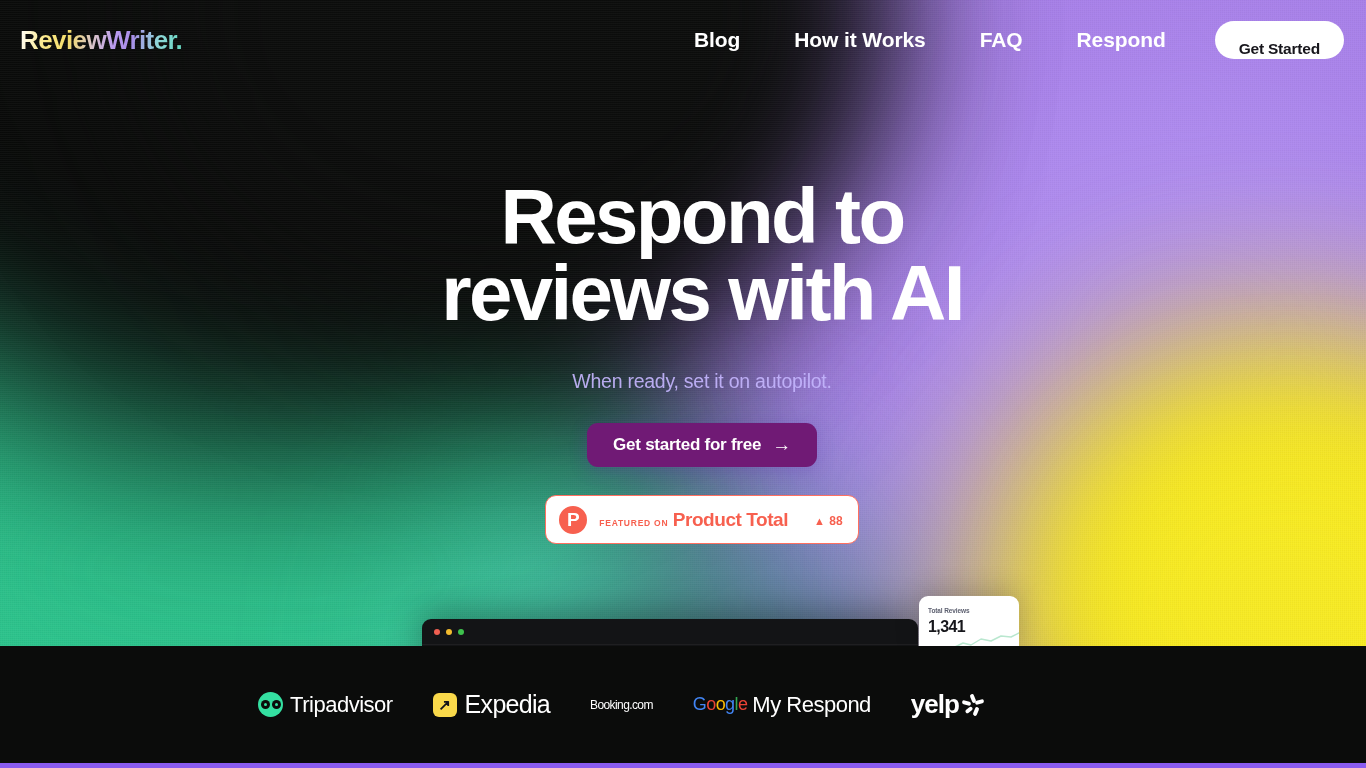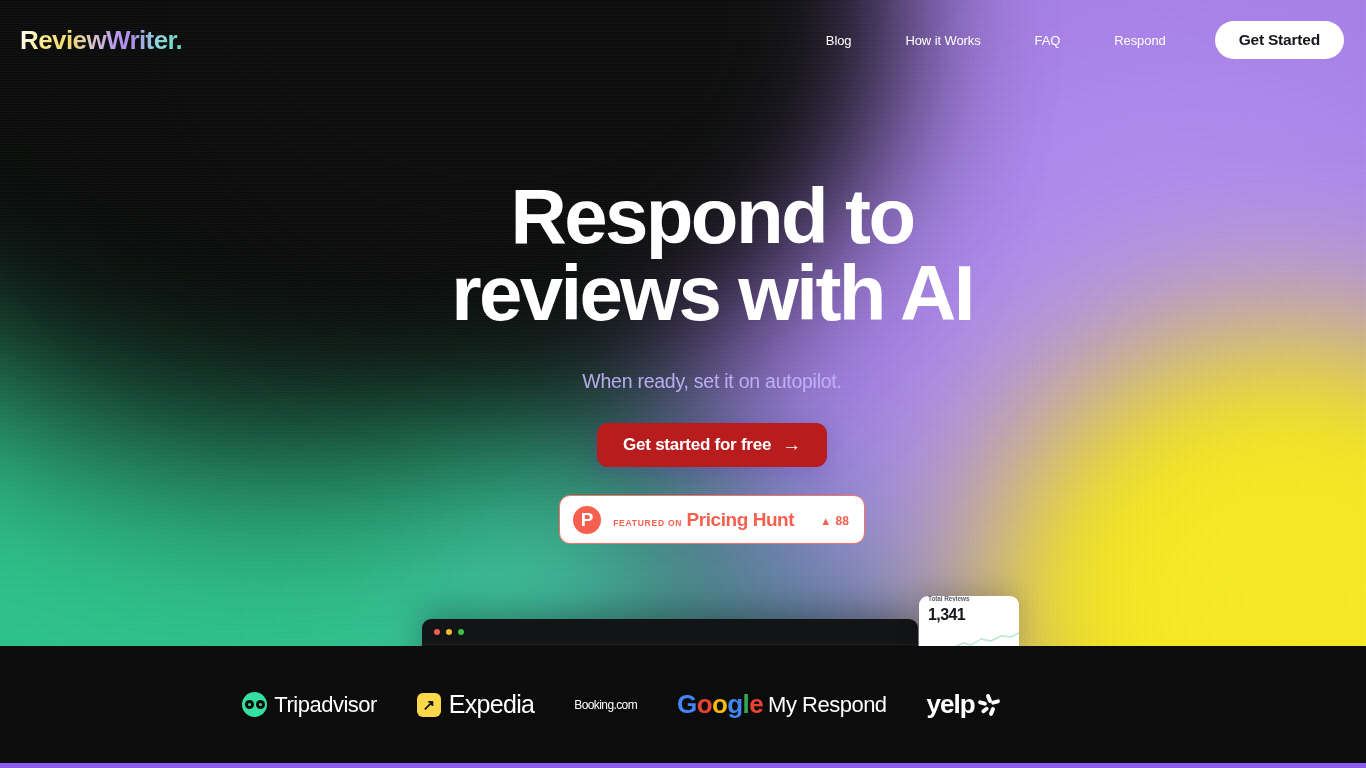--- a/index.html
+++ b/index.html
@@ -71,53 +71,53 @@
     margin-left:20px; font-size:26px; font-weight:800; letter-spacing:-.6px;
     background-image:linear-gradient(100deg,#ffffff 0%,#fbe98a 16%,#f3dd6a 30%,#d9c4c8 45%,#b99bef 58%,#a98de8 68%,#8fd6d8 84%,#63d9c0 100%);
     -webkit-background-clip:text; background-clip:text; color:transparent;
     -webkit-text-fill-color:transparent; white-space:nowrap;
   }
   #navlinks{
     margin-left:auto; display:flex; align-items:center; gap:0;
     padding-right:22px;
   }
   .navlink{
-    color:#fff; font-size:13px; font-weight:400;
+    color:#fff; font-size:21px; font-weight:700;
     text-decoration:none; padding:0 27px; white-space:nowrap;
     letter-spacing:-.1px;
   }
   #get-started{
     margin-left:22px; background:#fff; color:#17161c;
     border:none; border-radius:26px;
-    padding:0 24px; height:38px; line-height:38px;
+    padding:9px 24px; height:38px; line-height:38px;
     font-size:15.5px; font-weight:700; letter-spacing:-.2px;
     font-family:"Liberation Sans", sans-serif; cursor:pointer;
     white-space:nowrap;
   }
 
   
   #hero-content{
-    position:absolute; left:16px; top:0; width:1350px;
+    position:absolute; left:6px; top:0; width:1350px;
     z-index:20; text-align:center;padding-left:42px;
   }
   #headline{
     margin-top:178px;
     color:#fff; font-size:78px; line-height:.99;
     font-weight:800; letter-spacing:-2.6px;
   }
   #headline .l2{ display:block; }
   #subhead{
     margin-top:38px;
     color:#c4b5fd; font-size:19.5px; font-weight:500;
     letter-spacing:-.25px; opacity:.92;
   }
   #cta{
     display:inline-flex; align-items:center; gap:11px;
     margin-top:30px;
-    background:#b91c1c; color:#fff; border:none;
+    background:#701a75; color:#fff; border:none;
     border-radius:11px; height:44px; padding:0 26px;
     font-size:17px; font-weight:700; letter-spacing:-.25px;
     font-family:"Liberation Sans", sans-serif; cursor:pointer;
     box-shadow:0 4px 18px rgba(90,40,170,.24);
   }
   #cta .arrow{ font-size:19px; line-height:1; display:block; margin-top:-1px; }
 
   
   #ph-badge{
     display:inline-flex; align-items:center;
@@ -163,21 +163,21 @@
   .dot{ width:6px; height:6px; border-radius:50%; }
   .dot.r{ background:#ef5f51; }
   .dot.y{ background:#f2bb2e; }
   .dot.g{ background:#3ec24d; }
 
   #stat-card{
     position:absolute; left:919px; top:596px;
     width:100px; height:58px;
     background:#fff; border-radius:9px 9px 0 0;
     box-shadow:0 -6px 26px rgba(0,0,0,.16);
-    z-index:19; overflow:hidden; padding:0 0 0 9px;
+    z-index:19; overflow:hidden; padding:12px 0 0 9px;
   }
   #stat-label{
     color:#5d6070; font-size:6.5px; font-weight:700;
     letter-spacing:-.1px; line-height:1;
   }
   #stat-value{
     color:#16161b; font-size:16px; font-weight:800;
     letter-spacing:-.6px; margin-top:4px; line-height:1;
   }
   #spark{ position:absolute; left:0; bottom:-2px; width:100px; height:26px; }
@@ -216,21 +216,21 @@
     content:"↗"; position:absolute; inset:0;
     display:flex; align-items:center; justify-content:center;
     font-size:15px; font-weight:700; color:#14141a; line-height:1;
   }
   #ex-word{ font-size:25px; font-weight:400; letter-spacing:-.7px; }
 
   
   #bk-word{ font-size:12px; font-weight:400; letter-spacing:-.6px; }
 
   
-  #g-word{ font-size:26px; font-weight:700; letter-spacing:-.6px; }
+  #g-word{ font-size:18px; font-weight:400; letter-spacing:-.6px; }
   #g-word .c1{ color:#4285f4; } #g-word .c2{ color:#ea4335; }
   #g-word .c3{ color:#fbbc05; } #g-word .c4{ color:#34a853; }
   #gmb-word{ font-size:22px; font-weight:400; letter-spacing:-.5px; color:#fff; margin-left:5px; }
 
   
   #yp-word{ font-size:26px; font-weight:800; letter-spacing:-1px; }
   #yp-mark{ position:relative; width:22px; height:22px; margin-left:3px; }
   #yp-mark i{ position:absolute; background:#fff; border-radius:2px; display:block; }
 
   
@@ -278,21 +278,21 @@
       <span>Get started for free</span>
       <span class="arrow">→</span>
     </button>
   </div>
 
   <div>
     <a id="ph-badge" href="#">
       <span id="ph-logo">P</span>
       <span id="ph-text">
         <span id="ph-sub">FEATURED ON</span>
-        <span id="ph-title">Pricing Hunt</span>
+        <span id="ph-title">Product Total</span>
       </span>
       <span id="ph-vote">
         <span id="ph-tri">▲</span>
         <span id="ph-count">88</span>
       </span>
     </a>
   </div>
 </div>
 
 <div id="mock-window">

